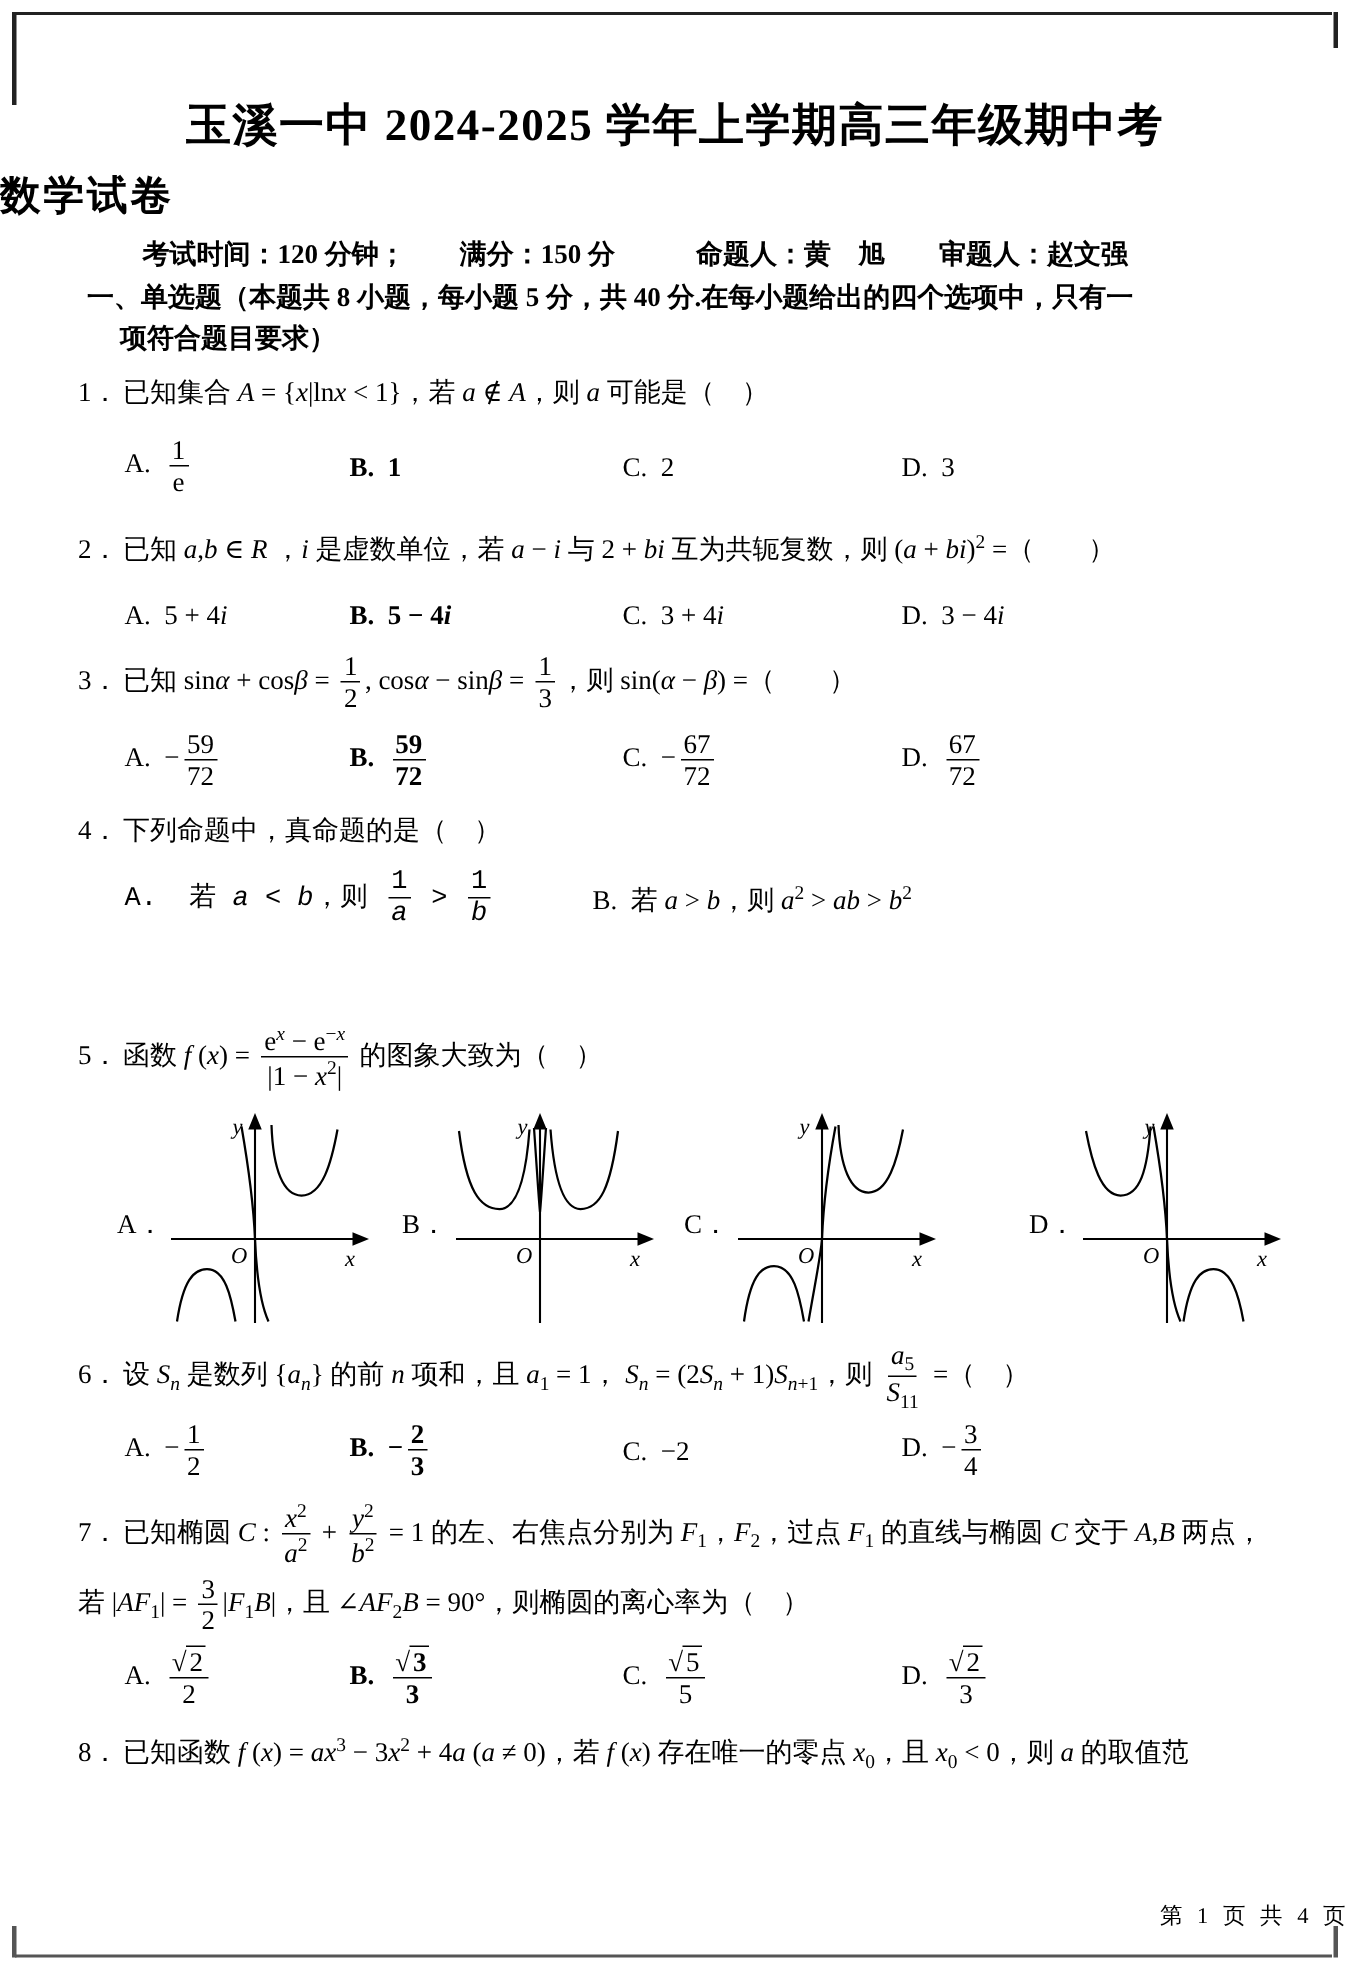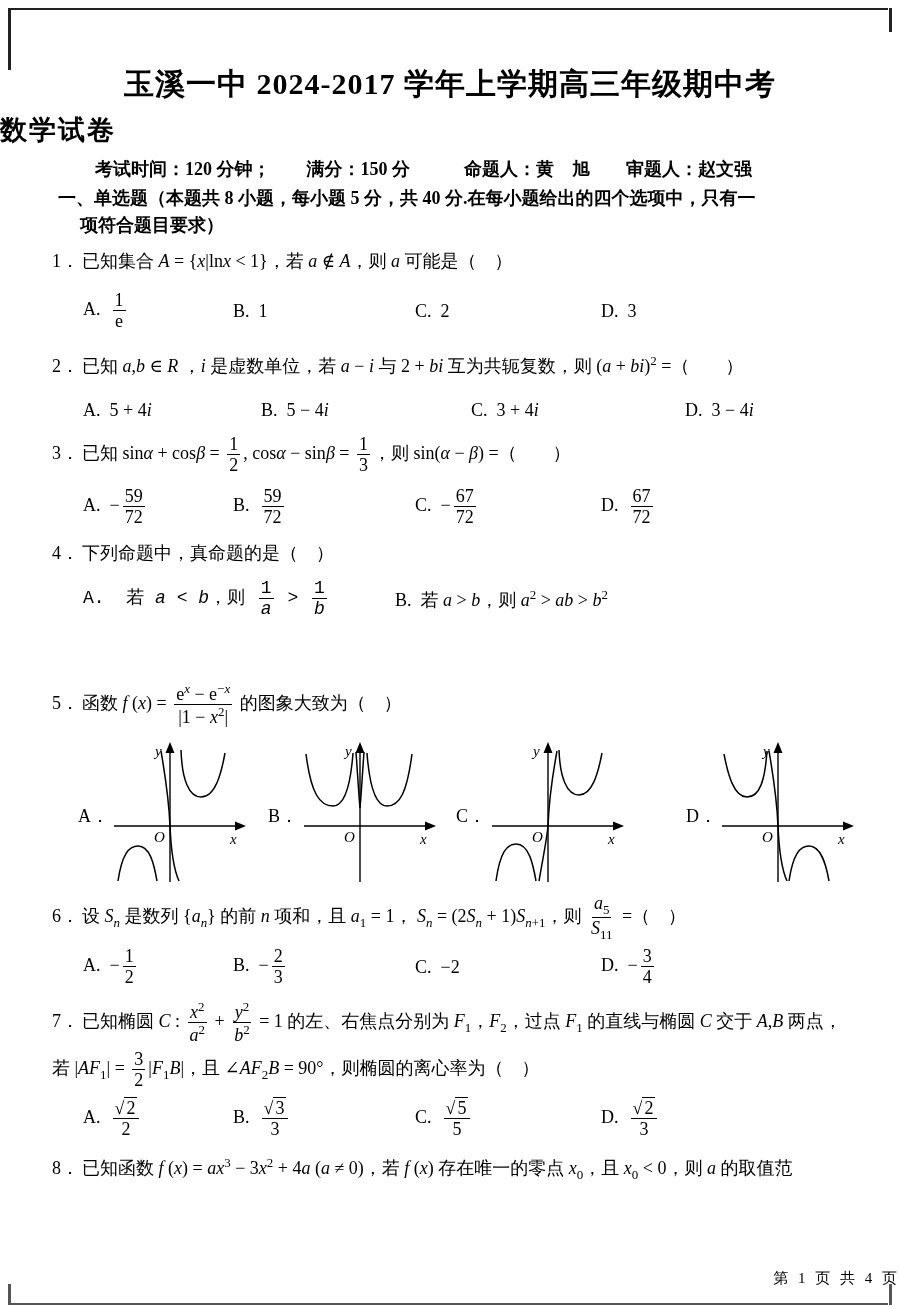--- a/index.html
+++ b/index.html
@@ -10,21 +10,21 @@
   .title1{top:64px;left:0;width:100%;text-align:center;font-size:30px;font-weight:700;letter-spacing:1px;}
   .title2{top:112px;left:0;width:100%;text-align:left;font-size:27px;font-weight:700;letter-spacing:2px;}
   .info{top:157px;left:95px;font-weight:700;font-size:18px;white-space:nowrap;}
   .sec{font-weight:700;font-size:18px;white-space:nowrap;}
   .sec1{top:186px;left:58px;}
   .sec2{top:213px;left:80px;}
   .q{position:absolute;left:52px;white-space:nowrap;}
   .qnum{display:inline-block;min-width:30px;}
   .opts{position:absolute;left:83px;display:flex;align-items:center;white-space:nowrap;}
   .opt{display:block;}
-  .w1{width:150px;}.w2{width:182px;}.w3{width:186px;}
+  .w1{width:150px;}.w2{width:182px;font-weight:bold;}.w3{width:186px;}
   .colA{width:312px;font-family:Liberation Mono, monospace;}
   .fr{display:inline-flex;flex-direction:column;align-items:center;vertical-align:middle;
       line-height:1.12;margin:0 3px;text-align:center;}
   .fr .t{border-bottom:1.4px solid #000;padding:0 2px;display:block;}
   .fr .b{padding:0 2px;display:block;}
   .rad{border-top:1.4px solid #000;padding:0 2px;}
   sup,sub{font-size:0.72em;}
   i{font-style:italic;}
   .graphs{position:absolute;top:742px;left:0;width:900px;height:152px;}
   .glabel{position:absolute;top:62px;font-size:18px;}
@@ -41,39 +41,39 @@
 
 <div class="sheet">
 
   <div class="mark" style="left:10px;top:8px;width:878px;height:2px;"></div>
   <div class="mark" style="left:8px;top:8px;width:3px;height:62px;"></div>
   <div class="mark" style="left:889px;top:8px;width:3px;height:24px;"></div>
   <div class="mark" style="left:10px;top:1303px;width:878px;height:1.5px;background:#555;"></div>
   <div class="mark" style="left:8px;top:1284px;width:3px;height:21px;background:#555;"></div>
   <div class="mark" style="left:889px;top:1284px;width:3px;height:21px;background:#555;"></div>
 
-  <div class="abs title1">玉溪一中 2024-2017 学年上学期高三年级期中考</div>
+  <div class="abs title1">玉溪一中 2024-2025 学年上学期高三年级期中考</div>
   <div class="abs title2">数学试卷</div>
   <div class="abs info">考试时间：120 分钟；　　满分：150 分　　　命题人：黄　旭　　审题人：赵文强</div>
   <div class="abs sec sec1">一、单选题（本题共 8 小题，每小题 5 分，共 40 分.在每小题给出的四个选项中，只有一</div>
   <div class="abs sec sec2">项符合题目要求）</div>
 
   <div class="q" style="top:249px;"><span class="qnum">1．</span><span>已知集合 <i>A</i> = {<i>x</i>|ln<i>x</i> &lt; 1}，若 <i>a</i> ∉ <i>A</i>，则 <i>a</i> 可能是（　）</span></div>
   <div class="opts" style="top:290px;">
     <div class="opt w1">A.&nbsp;&nbsp;<span class="fr">
           <span class="t">1</span>
           <span class="b">e</span>
         </span></div>
     <div class="opt w2">B.&nbsp;&nbsp;1</div>
     <div class="opt w3">C.&nbsp;&nbsp;2</div>
     <div class="opt">D.&nbsp;&nbsp;3</div>
   </div>
 
   <div class="q" style="top:352px;"><span class="qnum">2．</span><span>已知 <i>a</i>,<i>b</i> ∈ <i>R</i> ，<i>i</i> 是虚数单位，若 <i>a</i> − <i>i</i> 与 2 + <i>bi</i> 互为共轭复数，则 (<i>a</i> + <i>bi</i>)<sup>2</sup> =（　　）</span></div>
-  <div class="opts" style="top:398px;gap:28px;">
+  <div class="opts" style="top:398px;">
     <div class="opt w1">A.&nbsp;&nbsp;5 + 4<i>i</i></div>
     <div class="opt w2">B.&nbsp;&nbsp;5 − 4<i>i</i></div>
     <div class="opt w3">C.&nbsp;&nbsp;3 + 4<i>i</i></div>
     <div class="opt">D.&nbsp;&nbsp;3 − 4<i>i</i></div>
   </div>
 
   <div class="q" style="top:434px;"><span class="qnum">3．</span><span>已知 sin<i>α</i> + cos<i>β</i> = <span class="fr">
           <span class="t">1</span>
           <span class="b">2</span>
         </span>, cos<i>α</i> − sin<i>β</i> = <span class="fr">

